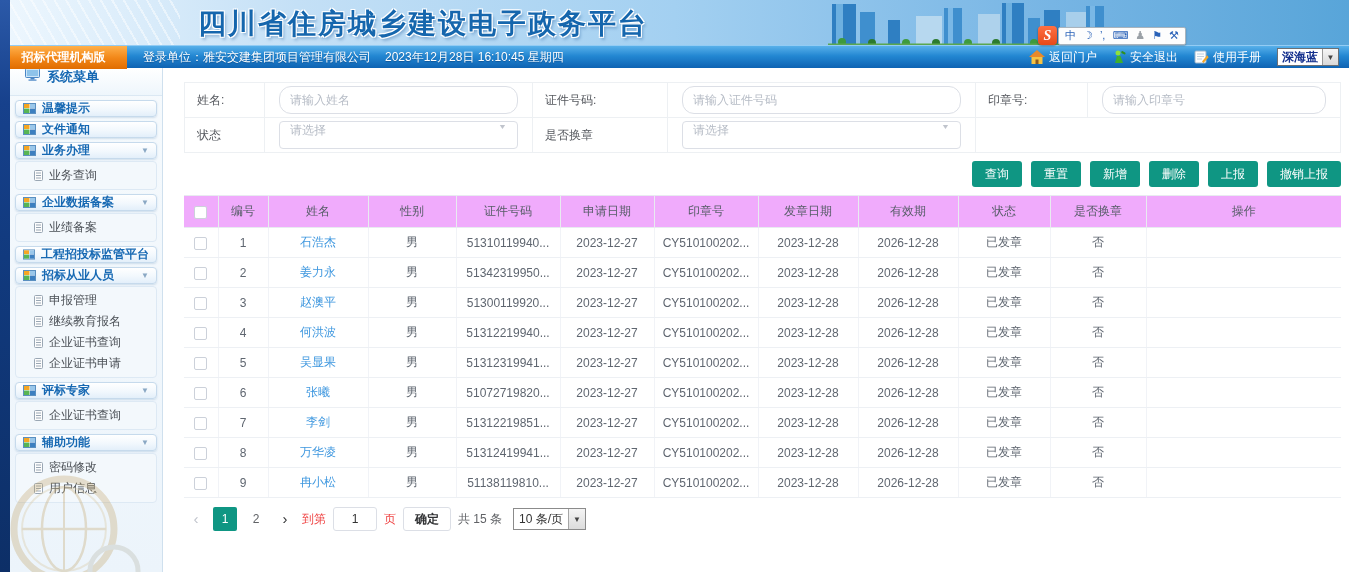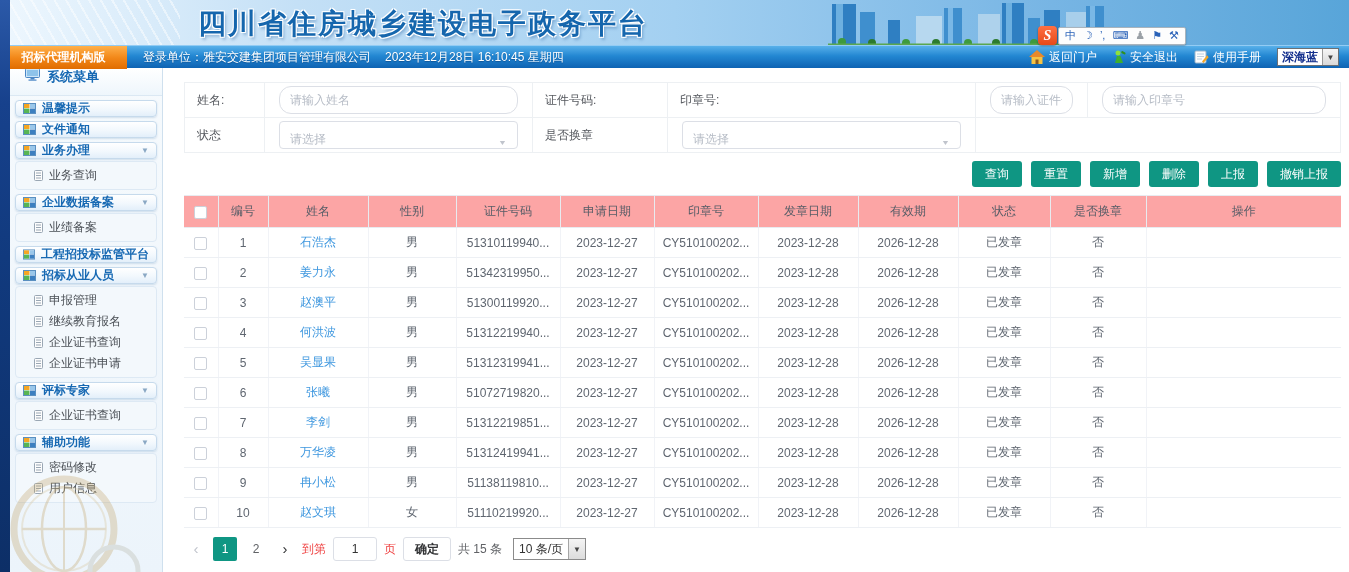--- a/index.html
+++ b/index.html
@@ -62,28 +62,28 @@
 
   .form-grid {display:grid; grid-template-columns:80px 268px 135px 308px 112px 1fr;
     border:1px solid #edf0f3; border-bottom:none;}
   .fcell {border-right:1px solid #edf0f3; border-bottom:1px solid #edf0f3; height:35px; display:flex; align-items:center;}
   .fcell.last {border-right:none;}
   .flabel {padding-left:12px; color:#55585e;}
   .ffield {padding:0 14px;}
   .tinput {width:100%; height:28px; border:1px solid #dcdfe6; border-radius:12px; padding:0 10px; font-size:12px; color:#333; outline:none;}
   .tinput::placeholder {color:#b6bcc6;}
   .fselect {width:100%; height:28px; border:1px solid #dcdfe6; border-radius:4px; background:#fff; cursor:pointer;
-    display:flex; align-items:flex-end; justify-content:space-between; padding:0 10px; color:#b6bcc6;}
+    display:flex; align-items:flex-start; justify-content:space-between; padding:0 10px; color:#b6bcc6;}
   .fcar {font-size:9px; color:#c0c4cc; transform:scaleY(.8);}
 
   .btn-row {display:flex; justify-content:flex-end; gap:9px; margin-top:8px;}
   .tbtn {height:26px; padding:0 13px; background:#0f9683; color:#fff; font-size:12px; border:none; border-radius:3px; cursor:pointer;}
 
   .data-table {width:100%; border-collapse:collapse; table-layout:fixed; margin-top:8px;}
-  .data-table th {height:32px; background:#fca5a5; color:#555c66; font-weight:normal; font-size:12px;
+  .data-table th {height:32px; background:#f0abfc; color:#555c66; font-weight:normal; font-size:12px;
     border:1px solid #e8ebf0; border-left:none;}
   .data-table th:last-child {border-right:none;}
   .data-table td {height:30px; text-align:center; color:#5f6670; font-size:12px;
     border-right:1px solid #f1f3f7; border-bottom:1px solid #edf0f4;}
   .data-table td:last-child {border-right:none;}
   .name-link {color:#3e97df; cursor:pointer; text-decoration:none;}
   .cbx {display:inline-block; width:13px; height:13px; border:1px solid #ccd1da; border-radius:2px; background:#fff; vertical-align:middle; cursor:pointer;}
 
   .pager {display:flex; align-items:center; gap:7px; margin-top:9px; padding-left:2px; color:#606266;}
   .pg-arrow {width:20px; text-align:center; font-size:15px; color:#c0c4cc; cursor:pointer; line-height:24px;}
@@ -384,24 +384,24 @@
     </svg>
   </div>
 
   <div class="main">
     <div class="form-grid">
       <div class="fcell flabel">姓名:</div>
       <div class="fcell ffield">
           <input class="tinput" placeholder="请输入姓名" style="">
         </div>
       <div class="fcell flabel">证件号码:</div>
-      <div class="fcell flabel">印章号:</div>
       <div class="fcell ffield">
           <input class="tinput" placeholder="请输入证件号码" style="">
         </div>
+      <div class="fcell flabel">印章号:</div>
       <div class="fcell ffield last">
           <input class="tinput" placeholder="请输入印章号" style="">
         </div>
       <div class="fcell flabel">状态</div>
       <div class="fcell ffield">
         <span class="fselect">
           <span>请选择</span>
           <span class="fcar">▼</span>
         </span>
       </div>
@@ -575,34 +575,20 @@
             <td>男</td>
             <td>51138119810...</td>
             <td>2023-12-27</td>
             <td>CY510100202...</td>
             <td>2023-12-28</td>
             <td>2026-12-28</td>
             <td>已发章</td>
             <td>否</td>
             <td></td>
           </tr>
-          <tr>
-            <td><span class="cbx"></span></td>
-            <td>10</td>
-            <td><a class="name-link">赵文琪</a></td>
-            <td>女</td>
-            <td>51110219920...</td>
-            <td>2023-12-27</td>
-            <td>CY510100202...</td>
-            <td>2023-12-28</td>
-            <td>2026-12-28</td>
-            <td>已发章</td>
-            <td>否</td>
-            <td></td>
-          </tr>
         </tbody>
     </table>
 
     <div class="pager">
       <span class="pg-arrow">‹</span>
       <span class="pages" id="pages">
           <span class="pg-num active">1</span>
           <span class="pg-num">2</span>
         </span>
       <span class="pg-arrow pg-next">›</span>

